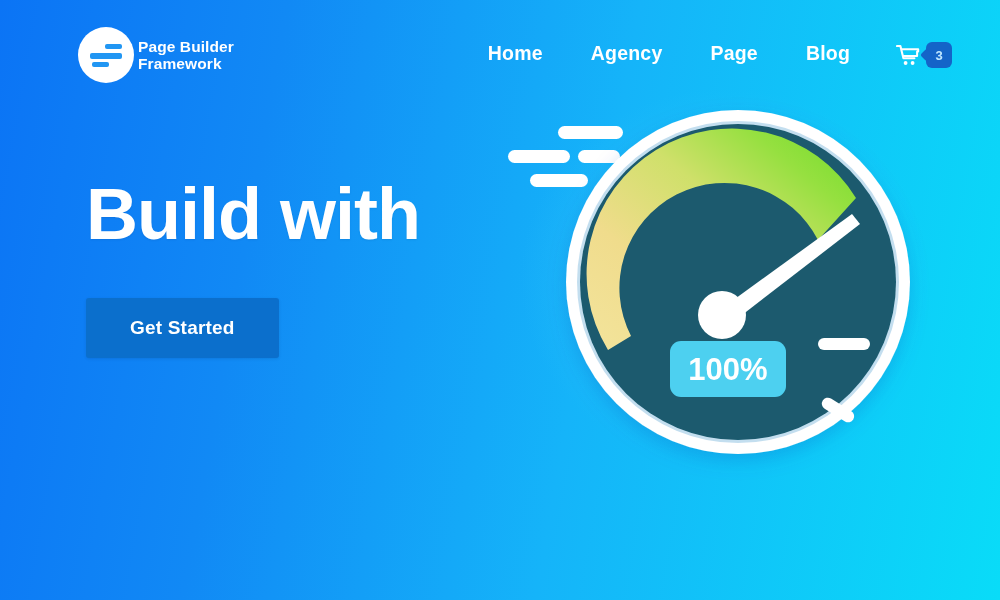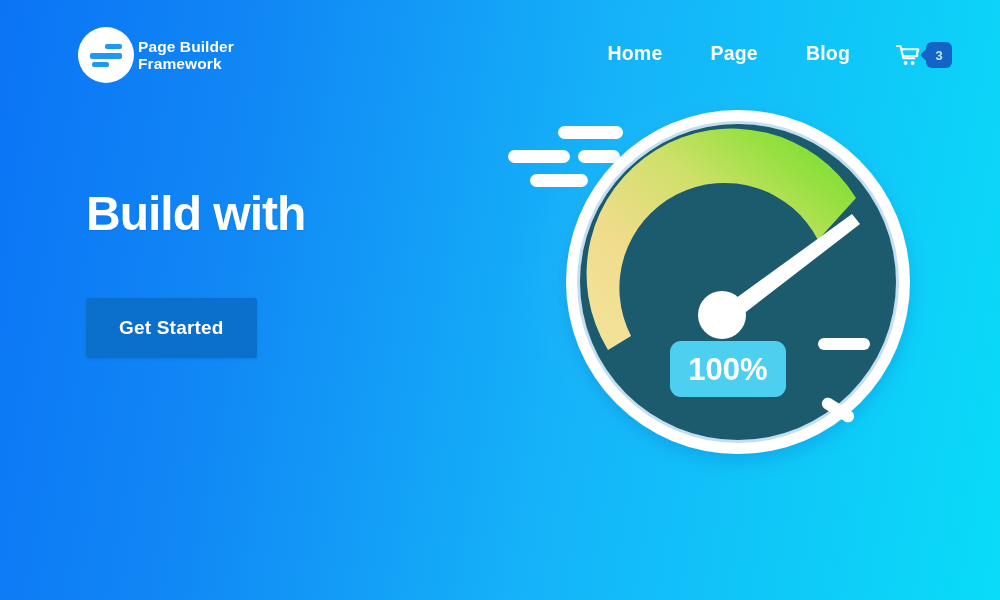--- a/index.html
+++ b/index.html
@@ -70,30 +70,30 @@
     width:9px; height:9px; background:#1464c8; border-radius:2px;
   }
   .cart-badge span { position:relative; z-index:2; }
   
   .copy {
     position:absolute; left:86px; top:176px;
     z-index:15; width:430px;
   }
   .headline {
     color:#ffffff; font-weight:bold;
-    font-size:48px; line-height:76px;
+    font-size:72px; line-height:76px;
     letter-spacing:-1px;
     text-shadow:0 1px 2px rgba(0,40,90,.10);
   }
   .cta {
     display:inline-block;
     margin-top:46px;
     background:#0b6fcc; color:#ffffff;
     font-size:19px; font-weight:bold;
-    padding:19px 33px;
+    padding:19px 44px;
     border:none; border-radius:3px;
     cursor:pointer; letter-spacing:.2px;
     box-shadow:0 1px 3px rgba(0,40,90,.14);
   }
   
   .illus {
     position:absolute;
     left:500px; top:88px;
     width:440px; height:400px;
     z-index:10;
@@ -114,20 +114,21 @@
           <i class="b3"></i>
       </div>
       <div class="brand-text">
         <div>Page Builder</div>
         <div>Framework</div>
       </div>
     </div>
 
     <nav class="nav">
       <a href="#">Home</a>
+      <a href="#">Agency</a>
       <a href="#">Page</a>
       <a href="#">Blog</a>
 
       <div class="cart-wrap">
         <svg class="cart-icon" viewBox="0 0 24 22">
           <path d="M1 2 h3.4 l3 12.2 h11" fill="none" stroke="#ffffff" stroke-width="2.1" stroke-linecap="round" stroke-linejoin="round"></path>
           <path d="M6.2 5.2 h16 v2.2 h-1.1 v4.6 h-13.6" fill="none" stroke="#ffffff" stroke-width="2" stroke-linecap="round" stroke-linejoin="round"></path>
           <circle cx="9.6" cy="19" r="1.9" fill="#ffffff"></circle>
           <circle cx="16.6" cy="19" r="1.9" fill="#ffffff"></circle>
         </svg>

